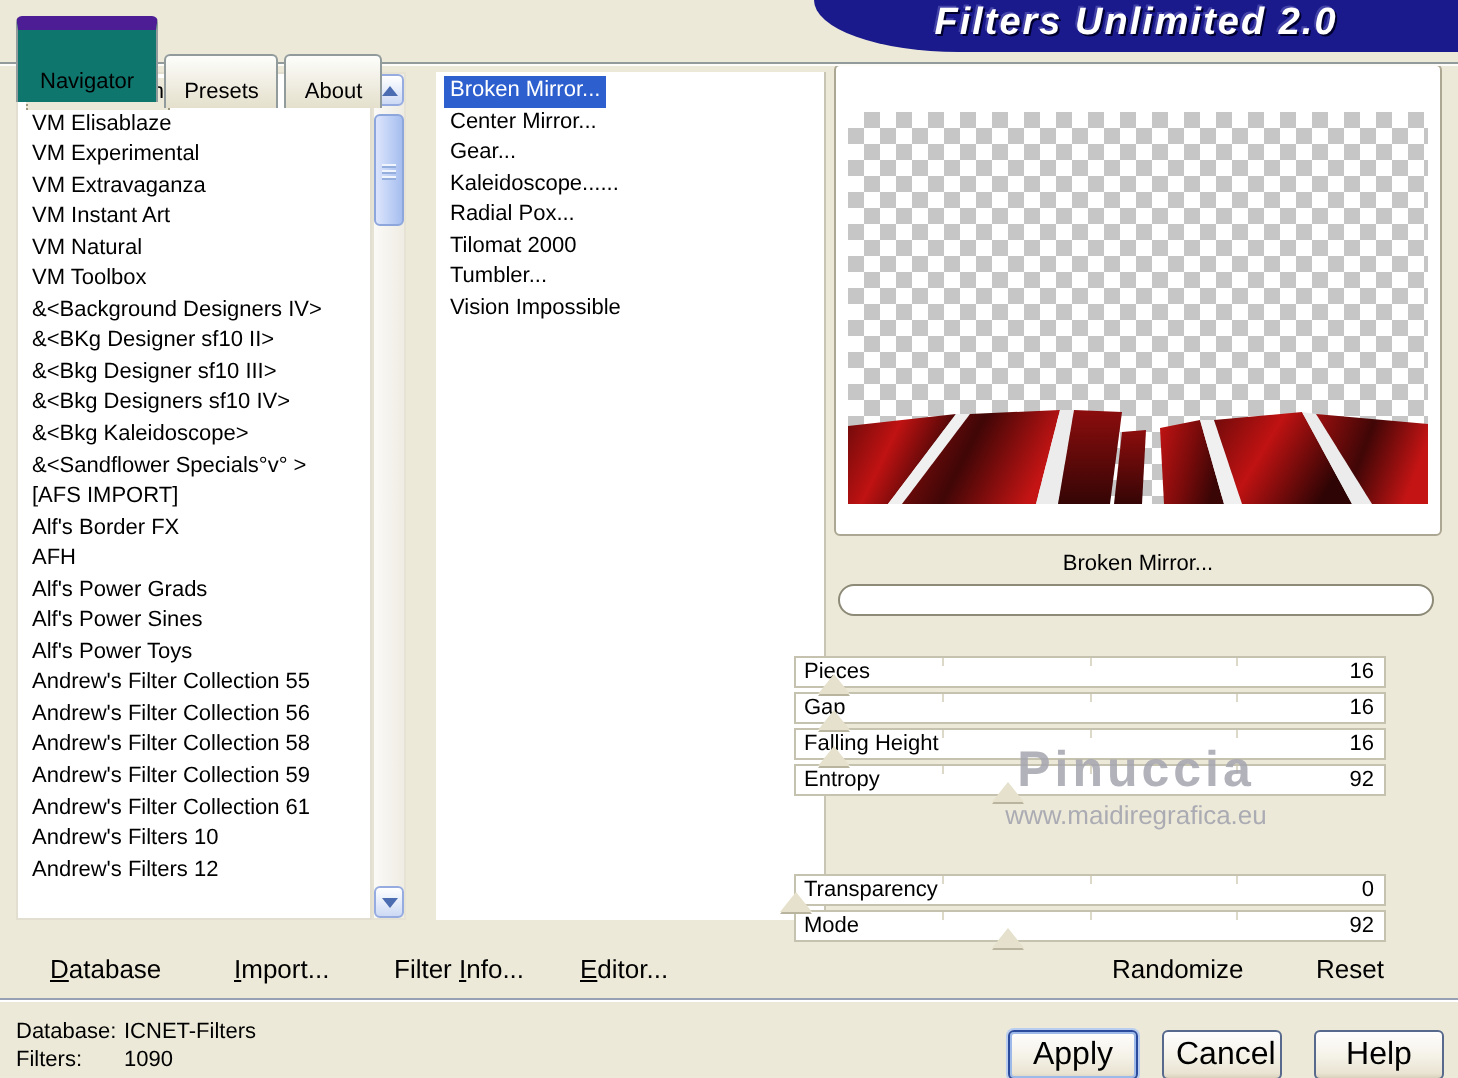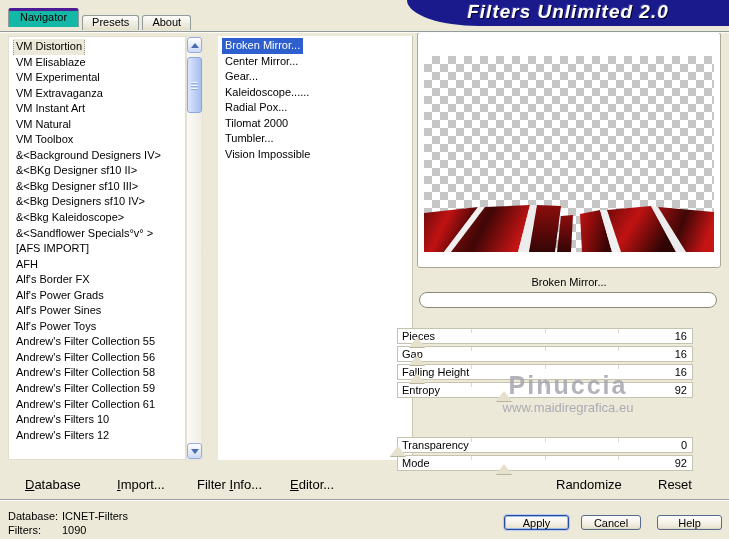--- a/index.html
+++ b/index.html
@@ -13,22 +13,22 @@
     background:#1a1a8c;border-bottom-left-radius:75px 27px;z-index:4}
   .banner-text{display:block;text-align:center;line-height:24px;
     font-style:italic;font-weight:bold;font-size:19px;color:#fff;letter-spacing:1px;
     text-shadow:1px 1px 0 #00002e,-1px -1px 0 #4242a8}
   
   .tabs{position:absolute;top:7px;left:8px;height:25px;z-index:3}
   .tab{display:inline-block;vertical-align:bottom;position:relative;
     padding:4px 11px 4px;margin-right:3px;
     background:linear-gradient(#ffffff,#ece9d8);
     border:1px solid #919b9c;border-bottom:none;border-radius:3px 3px 0 0;cursor:default}
-  .tab.active{border-top:3px solid #4c1d95;padding-top:0;background:#14b8a6;z-index:4;top:1px}
-  .tab:not(.active){top:4px;padding:0 9px 2px;background:linear-gradient(#fdfdfb,#e4e0cc)}
+  .tab.active{border-top:7px solid #4c1d95;padding-top:20px;background:#0f766e;z-index:4;top:1px}
+  .tab:not(.active){top:4px;padding:12px 9px 2px;background:linear-gradient(#fdfdfb,#e4e0cc)}
   .tabline{position:absolute;top:31px;left:0;width:729px;height:1px;background:#919b9c;z-index:1}
   .tabline2{position:absolute;top:32px;left:0;width:729px;height:1px;background:#fdfcf8;z-index:1}
   
   .cat-list{position:absolute;left:8px;top:36px;width:178px;height:424px;background:#fff;
     overflow:hidden;border:1px solid #e2ded0;box-sizing:border-box;padding-top:2px}
   .li{white-space:nowrap;line-height:15.55px;padding-left:4px;overflow:hidden}
   .li-text{padding:11px 3px}
   .li-text.sel-cat{background:#ece9d8;outline:1px dotted #9e9780;outline-offset:-1px}
   .li-text.sel-flt{background:#2e5fce;color:#fff}
   
@@ -80,22 +80,22 @@
   .menu-item,.action{position:absolute;top:477px;font-weight:normal;font-size:13px;cursor:default}
   .menu-item .key{text-decoration:underline}
   .mi-database{left:25px}.mi-import{left:117px}.mi-filterinfo{left:197px}.mi-editor{left:290px}
   #randomize{left:556px}#reset{left:658px}
   .separator{position:absolute;top:499px;left:0;width:729px;height:0;
     border-top:1px solid #98a0b4;border-bottom:1px solid #ffffff}
   
   .status-text{position:absolute;font-size:11px}
   .st-l1{left:8px;top:510px}.st-v1{left:62px;top:510px}
   .st-l2{left:8px;top:524px}.st-v2{left:62px;top:524px}
-  .xpbtn{position:absolute;top:515px;height:15px;box-sizing:border-box;
-    font-family:"Liberation Sans",sans-serif;font-size:11px;color:#000;
+  .xpbtn{position:absolute;top:515px;height:25px;box-sizing:border-box;
+    font-family:"Liberation Sans",sans-serif;font-size:16px;color:#000;
     background:linear-gradient(#fefefe,#f4f1e6 55%,#e9e3d2 90%,#d9d1bc);
     border:1px solid #57698c;border-radius:3px;cursor:default}
   #apply{left:504px;width:65px;border-color:#2a4a9c;box-shadow:inset 0 0 0 1px #9cb9ea,0 0 0 1px #b9cdf0}
   #cancel{left:581px;width:60px}
   #help{left:657px;width:65px}
 </style>
 </head>
 <body>
 
 <div class="banner">
@@ -114,22 +114,22 @@
     <div class="li"><span class="li-text">VM Instant Art</span></div>
     <div class="li"><span class="li-text">VM Natural</span></div>
     <div class="li"><span class="li-text">VM Toolbox</span></div>
     <div class="li"><span class="li-text">&amp;&lt;Background Designers IV&gt;</span></div>
     <div class="li"><span class="li-text">&amp;&lt;BKg Designer sf10 II&gt;</span></div>
     <div class="li"><span class="li-text">&amp;&lt;Bkg Designer sf10 III&gt;</span></div>
     <div class="li"><span class="li-text">&amp;&lt;Bkg Designers sf10 IV&gt;</span></div>
     <div class="li"><span class="li-text">&amp;&lt;Bkg Kaleidoscope&gt;</span></div>
     <div class="li"><span class="li-text">&amp;&lt;Sandflower Specials°v° &gt;</span></div>
     <div class="li"><span class="li-text">[AFS IMPORT]</span></div>
+    <div class="li"><span class="li-text">Alf's Border FX</span></div>
     <div class="li"><span class="li-text">AFH</span></div>
-    <div class="li"><span class="li-text">Alf's Border FX</span></div>
     <div class="li"><span class="li-text">Alf's Power Grads</span></div>
     <div class="li"><span class="li-text">Alf's Power Sines</span></div>
     <div class="li"><span class="li-text">Alf's Power Toys</span></div>
     <div class="li"><span class="li-text">Andrew's Filter Collection 55</span></div>
     <div class="li"><span class="li-text">Andrew's Filter Collection 56</span></div>
     <div class="li"><span class="li-text">Andrew's Filter Collection 58</span></div>
     <div class="li"><span class="li-text">Andrew's Filter Collection 59</span></div>
     <div class="li"><span class="li-text">Andrew's Filter Collection 61</span></div>
     <div class="li"><span class="li-text">Andrew's Filters 10</span></div>
     <div class="li"><span class="li-text">Andrew's Filters 12</span></div>

